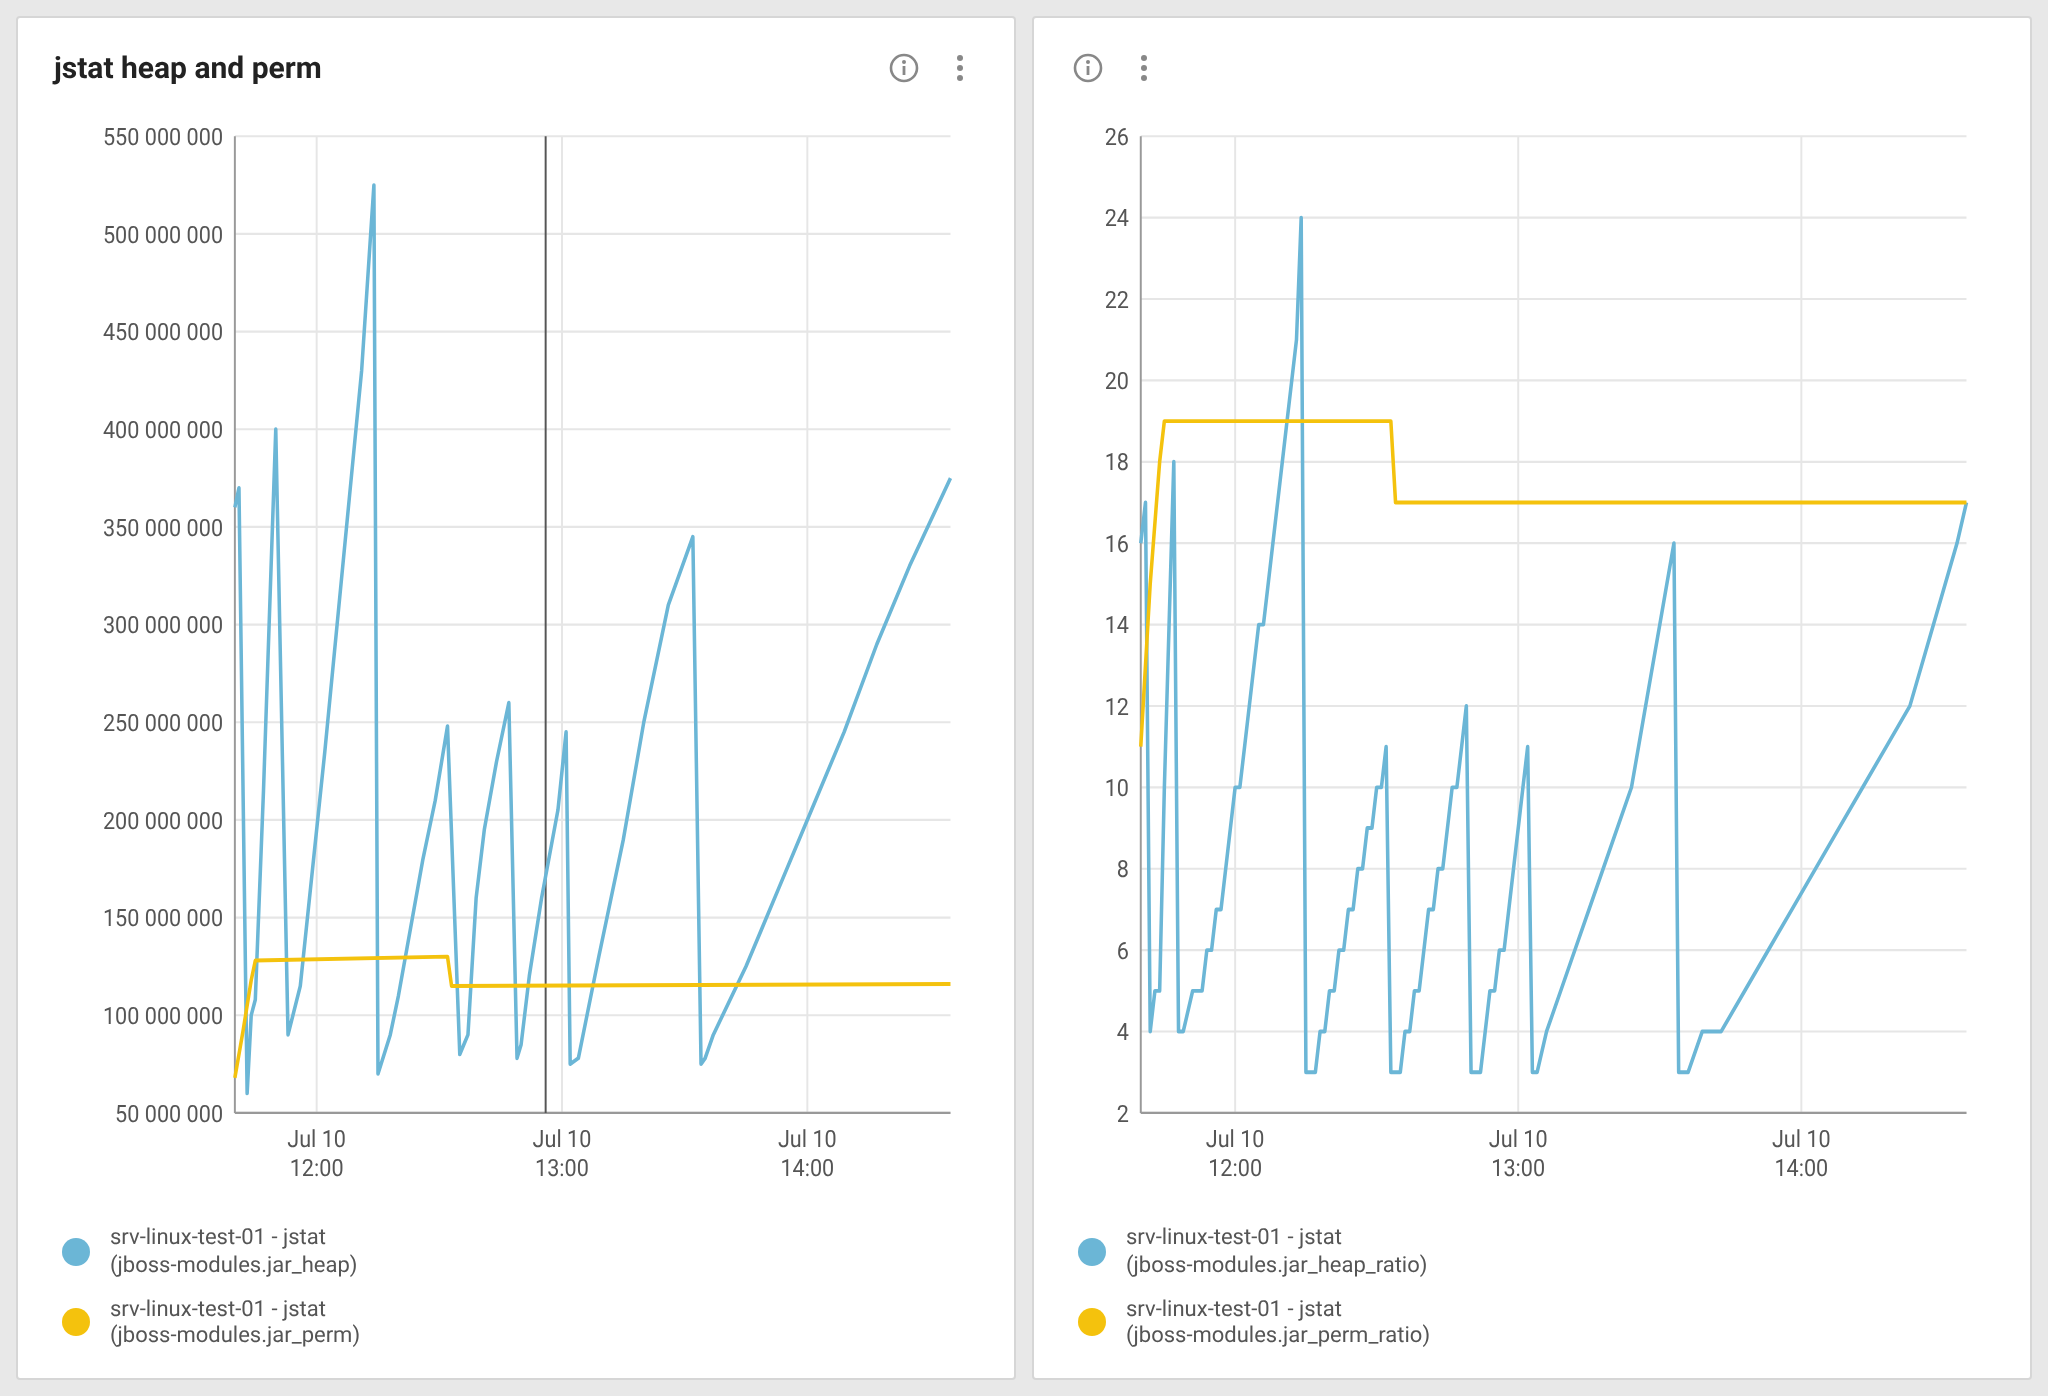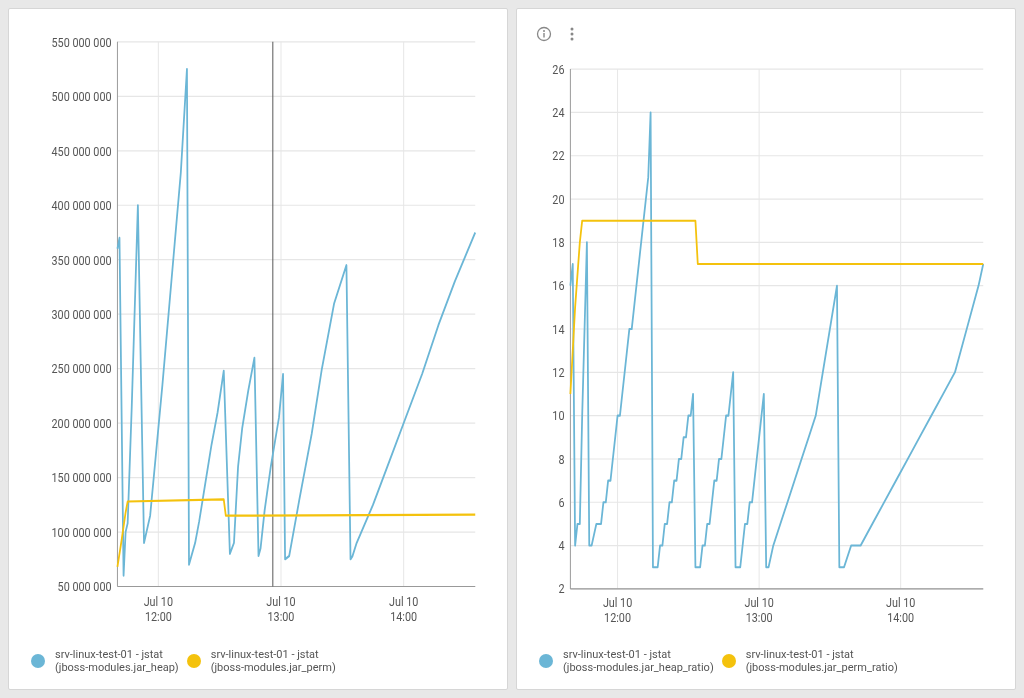--- a/index.html
+++ b/index.html
@@ -53,20 +53,21 @@
     color: #888;
   }
   .chart-area {
     flex: 1;
     position: relative;
   }
   svg.chart { width: 100%; height: 100%; }
   .legend {
     margin-top: 8px;
     display: flex;
+    flex-direction: column;
     gap: 8px;
     padding-left: 4px;
   }
   .legend-item {
     display: flex;
     align-items: center;
     gap: 10px;
     font-size: 11px;
     color: #555;
     line-height: 1.25;
@@ -76,20 +77,39 @@
     border-radius: 50%;
     flex-shrink: 0;
   }
 </style>
 </head>
 <body>
 
 <div class="dashboard">
 
   <div class="panel">
+    <div class="panel-header">
+      <div class="panel-title">jstat heap and perm</div>
+      <div class="panel-actions">
+        <span class="icon-btn">
+          <svg width="16" height="16" viewBox="0 0 16 16">
+              <circle cx="8" cy="8" r="6.5" fill="none" stroke="currentColor" stroke-width="1.3"></circle>
+              <circle cx="8" cy="5" r="1" fill="currentColor"></circle>
+              <rect x="7.3" y="7" width="1.4" height="4.5" fill="currentColor"></rect>
+            </svg>
+        </span>
+        <span class="icon-btn">
+          <svg width="4" height="16" viewBox="0 0 4 16">
+              <circle cx="2" cy="3" r="1.5" fill="currentColor"></circle>
+              <circle cx="2" cy="8" r="1.5" fill="currentColor"></circle>
+              <circle cx="2" cy="13" r="1.5" fill="currentColor"></circle>
+            </svg>
+        </span>
+      </div>
+    </div>
     <div class="chart-area">
       <svg class="chart" id="chart-0" viewBox="0 0 470 510" preserveAspectRatio="none">
           <g>
             <line x1="92" x2="456" y1="466" y2="466" stroke="#e6e6e6"></line>
             <text x="86" y="470" text-anchor="end" font-size="11" fill="#555">50 000 000</text>
             <line x1="92" x2="456" y1="420.8" y2="420.8" stroke="#e6e6e6"></line>
             <text x="86" y="424.8" text-anchor="end" font-size="11" fill="#555">100 000 000</text>
             <line x1="92" x2="456" y1="375.6" y2="375.6" stroke="#e6e6e6"></line>
             <text x="86" y="379.6" text-anchor="end" font-size="11" fill="#555">150 000 000</text>
             <line x1="92" x2="456" y1="330.4" y2="330.4" stroke="#e6e6e6"></line>

